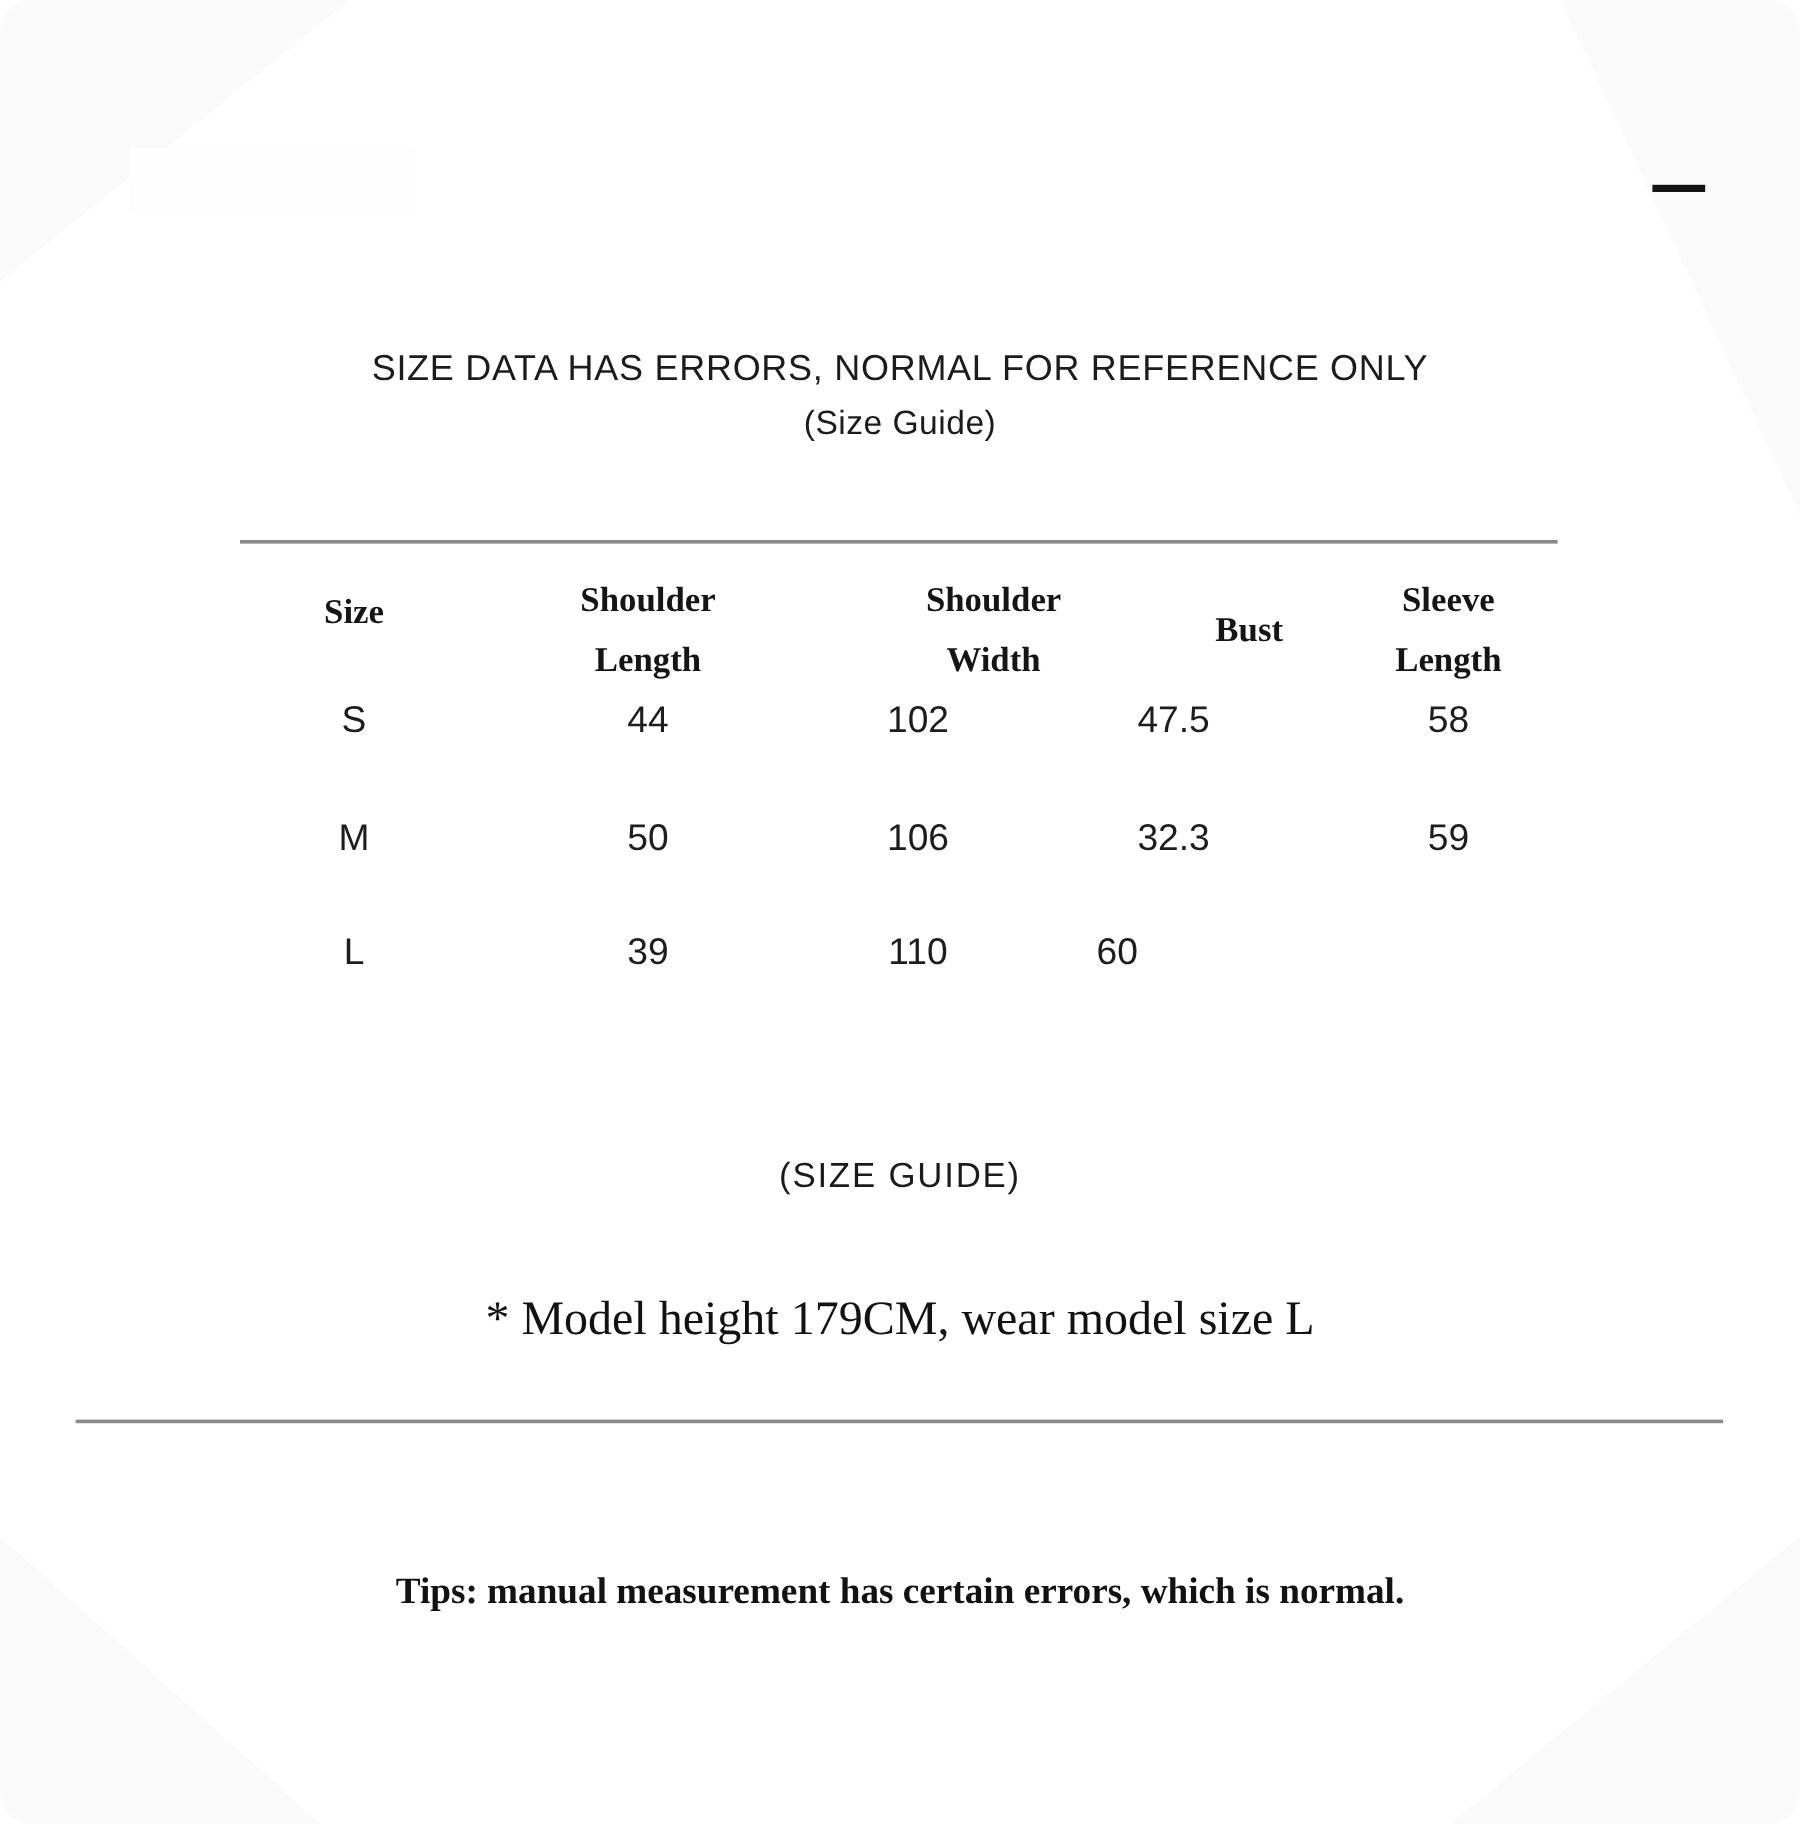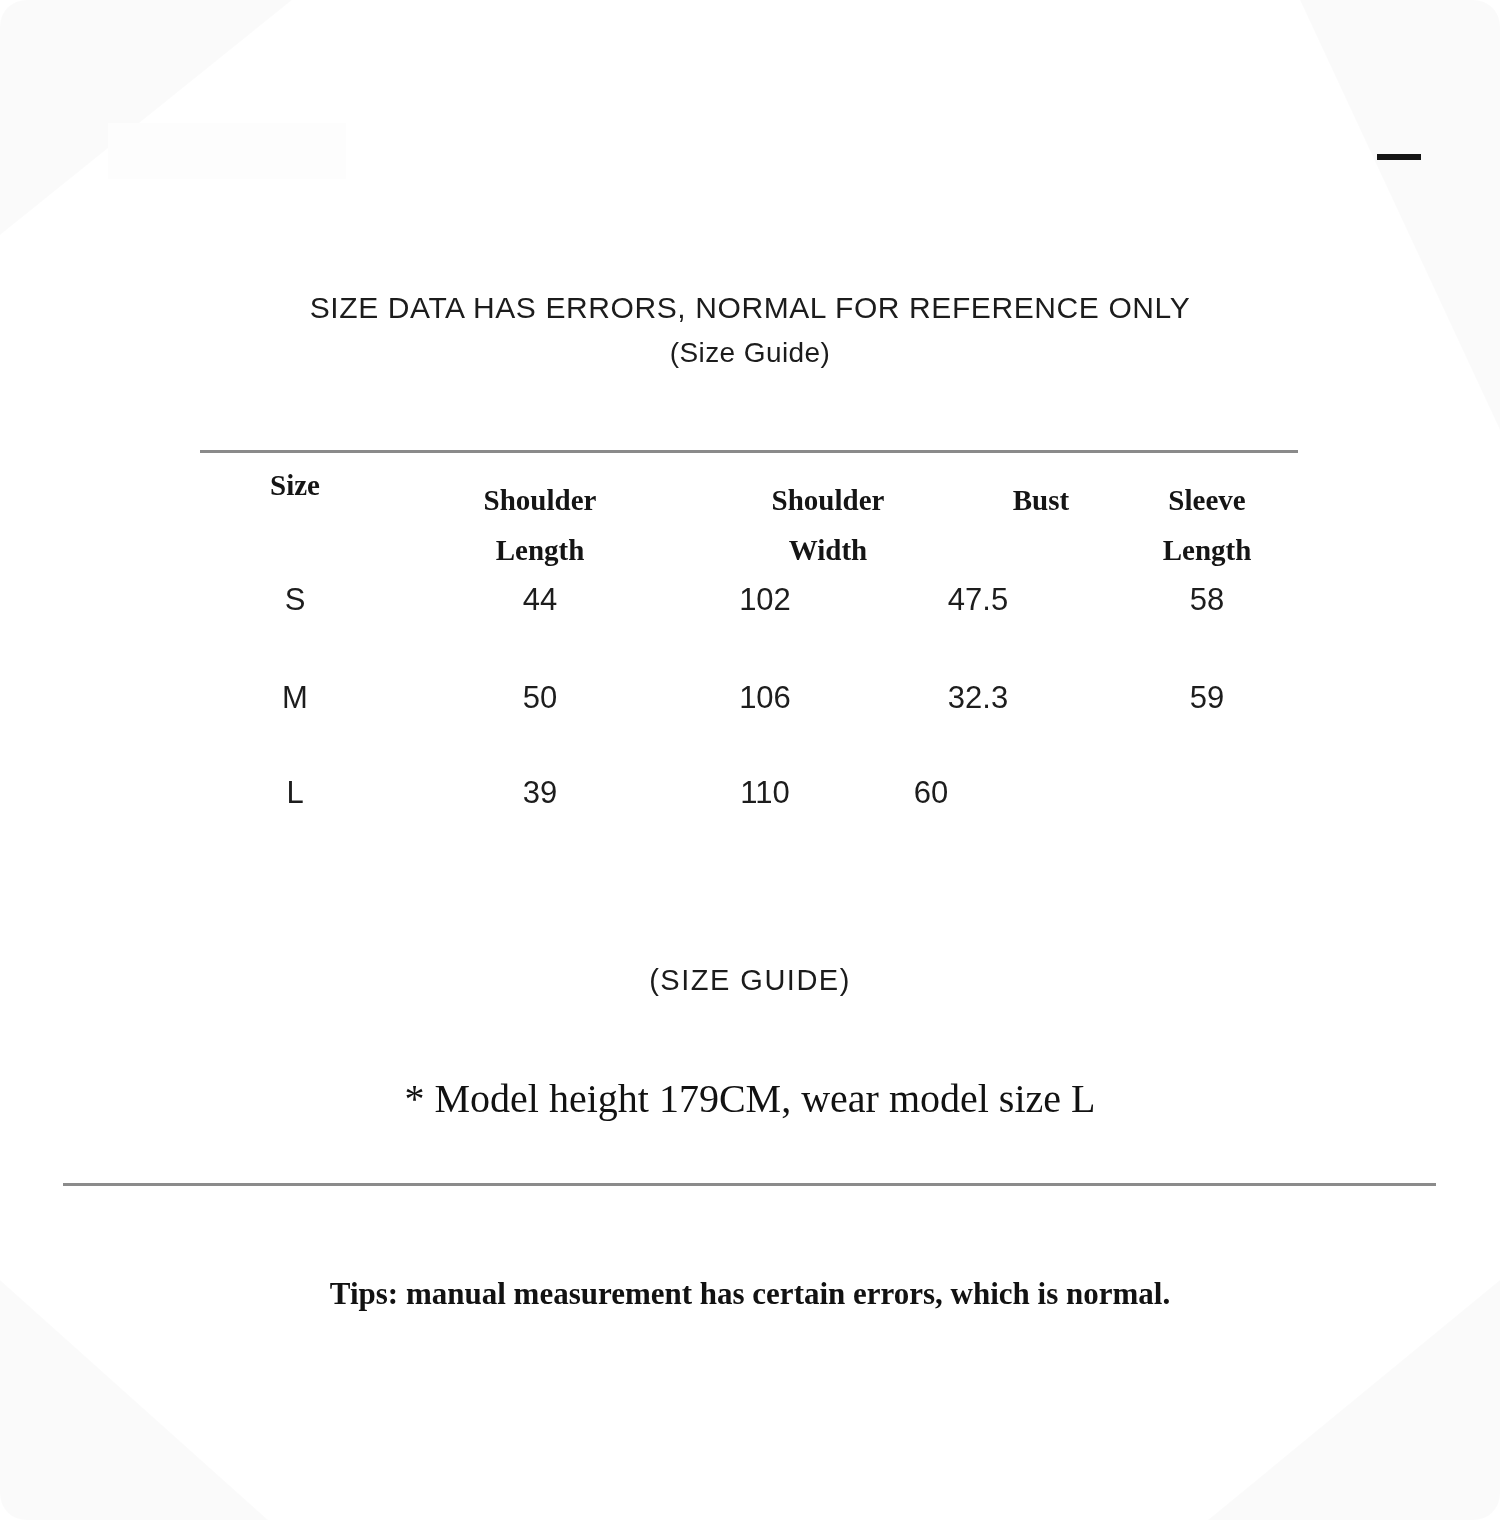--- a/index.html
+++ b/index.html
@@ -39,21 +39,21 @@
     color: #1c1c1c;
   }
 
   
   .size-table {
     position: absolute; left: 200px; top: 450px; width: 1098px; height: 400px;
     border-top: 3px solid #8a8a8a;
   }
   .header-row { display: flex; margin-top: 22px; height: 100px; }
   .header-cell {
-    display: flex; flex-direction: column; justify-content: flex-start;
+    display: flex; flex-direction: column; justify-content: center;
     text-align: center; font-family: "Liberation Serif", serif;
     font-weight: 600; font-size: 29px; line-height: 50px; color: #151515;
   }
   .header-cell .hline { display: block; }
   .col-0 { width: 190px; }
   .col-1 { width: 300px; }
   .col-2 { width: 150px; }
   .col-3 { width: 276px; }
   .col-4 { width: 182px; }
   .header-cell.col-0 { transform: translateY(-15px); }
@@ -74,21 +74,21 @@
   .model-note {
     position: absolute; top: 1075px; left: 0; width: 100%;
     text-align: center; font-family: "Liberation Serif", serif;
     font-size: 40px; color: #121212;
   }
   .bottom-divider {
     position: absolute; left: 63px; top: 1183px; width: 1373px; height: 3px;
     background: #8b8b8b;
   }
   .tips-note {
-    position: absolute; top: 1276px; left: 0; width: 100%;
+    position: absolute; top: 1308px; left: 0; width: 100%;
     text-align: center; font-family: "Liberation Serif", serif;
     font-size: 31px; font-weight: 600; color: #121212;
   }
 </style>
 </head>
 <body>
 
 <div class="canvas">
 
   <div class="wm wm-tl"></div>

